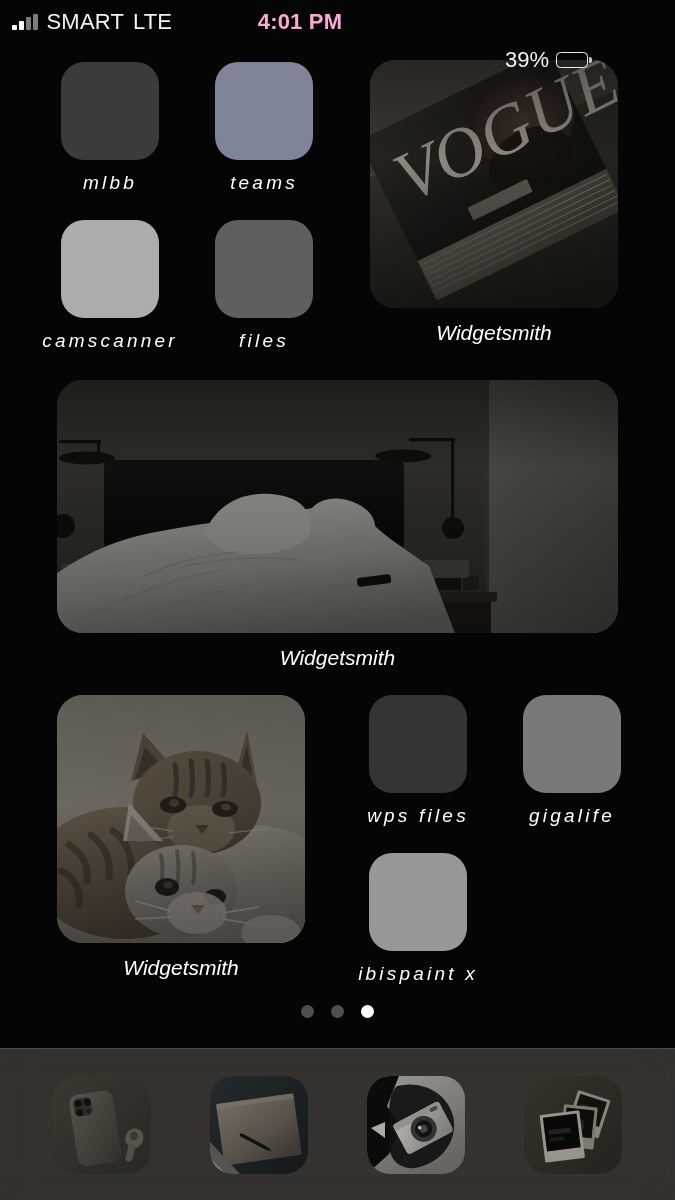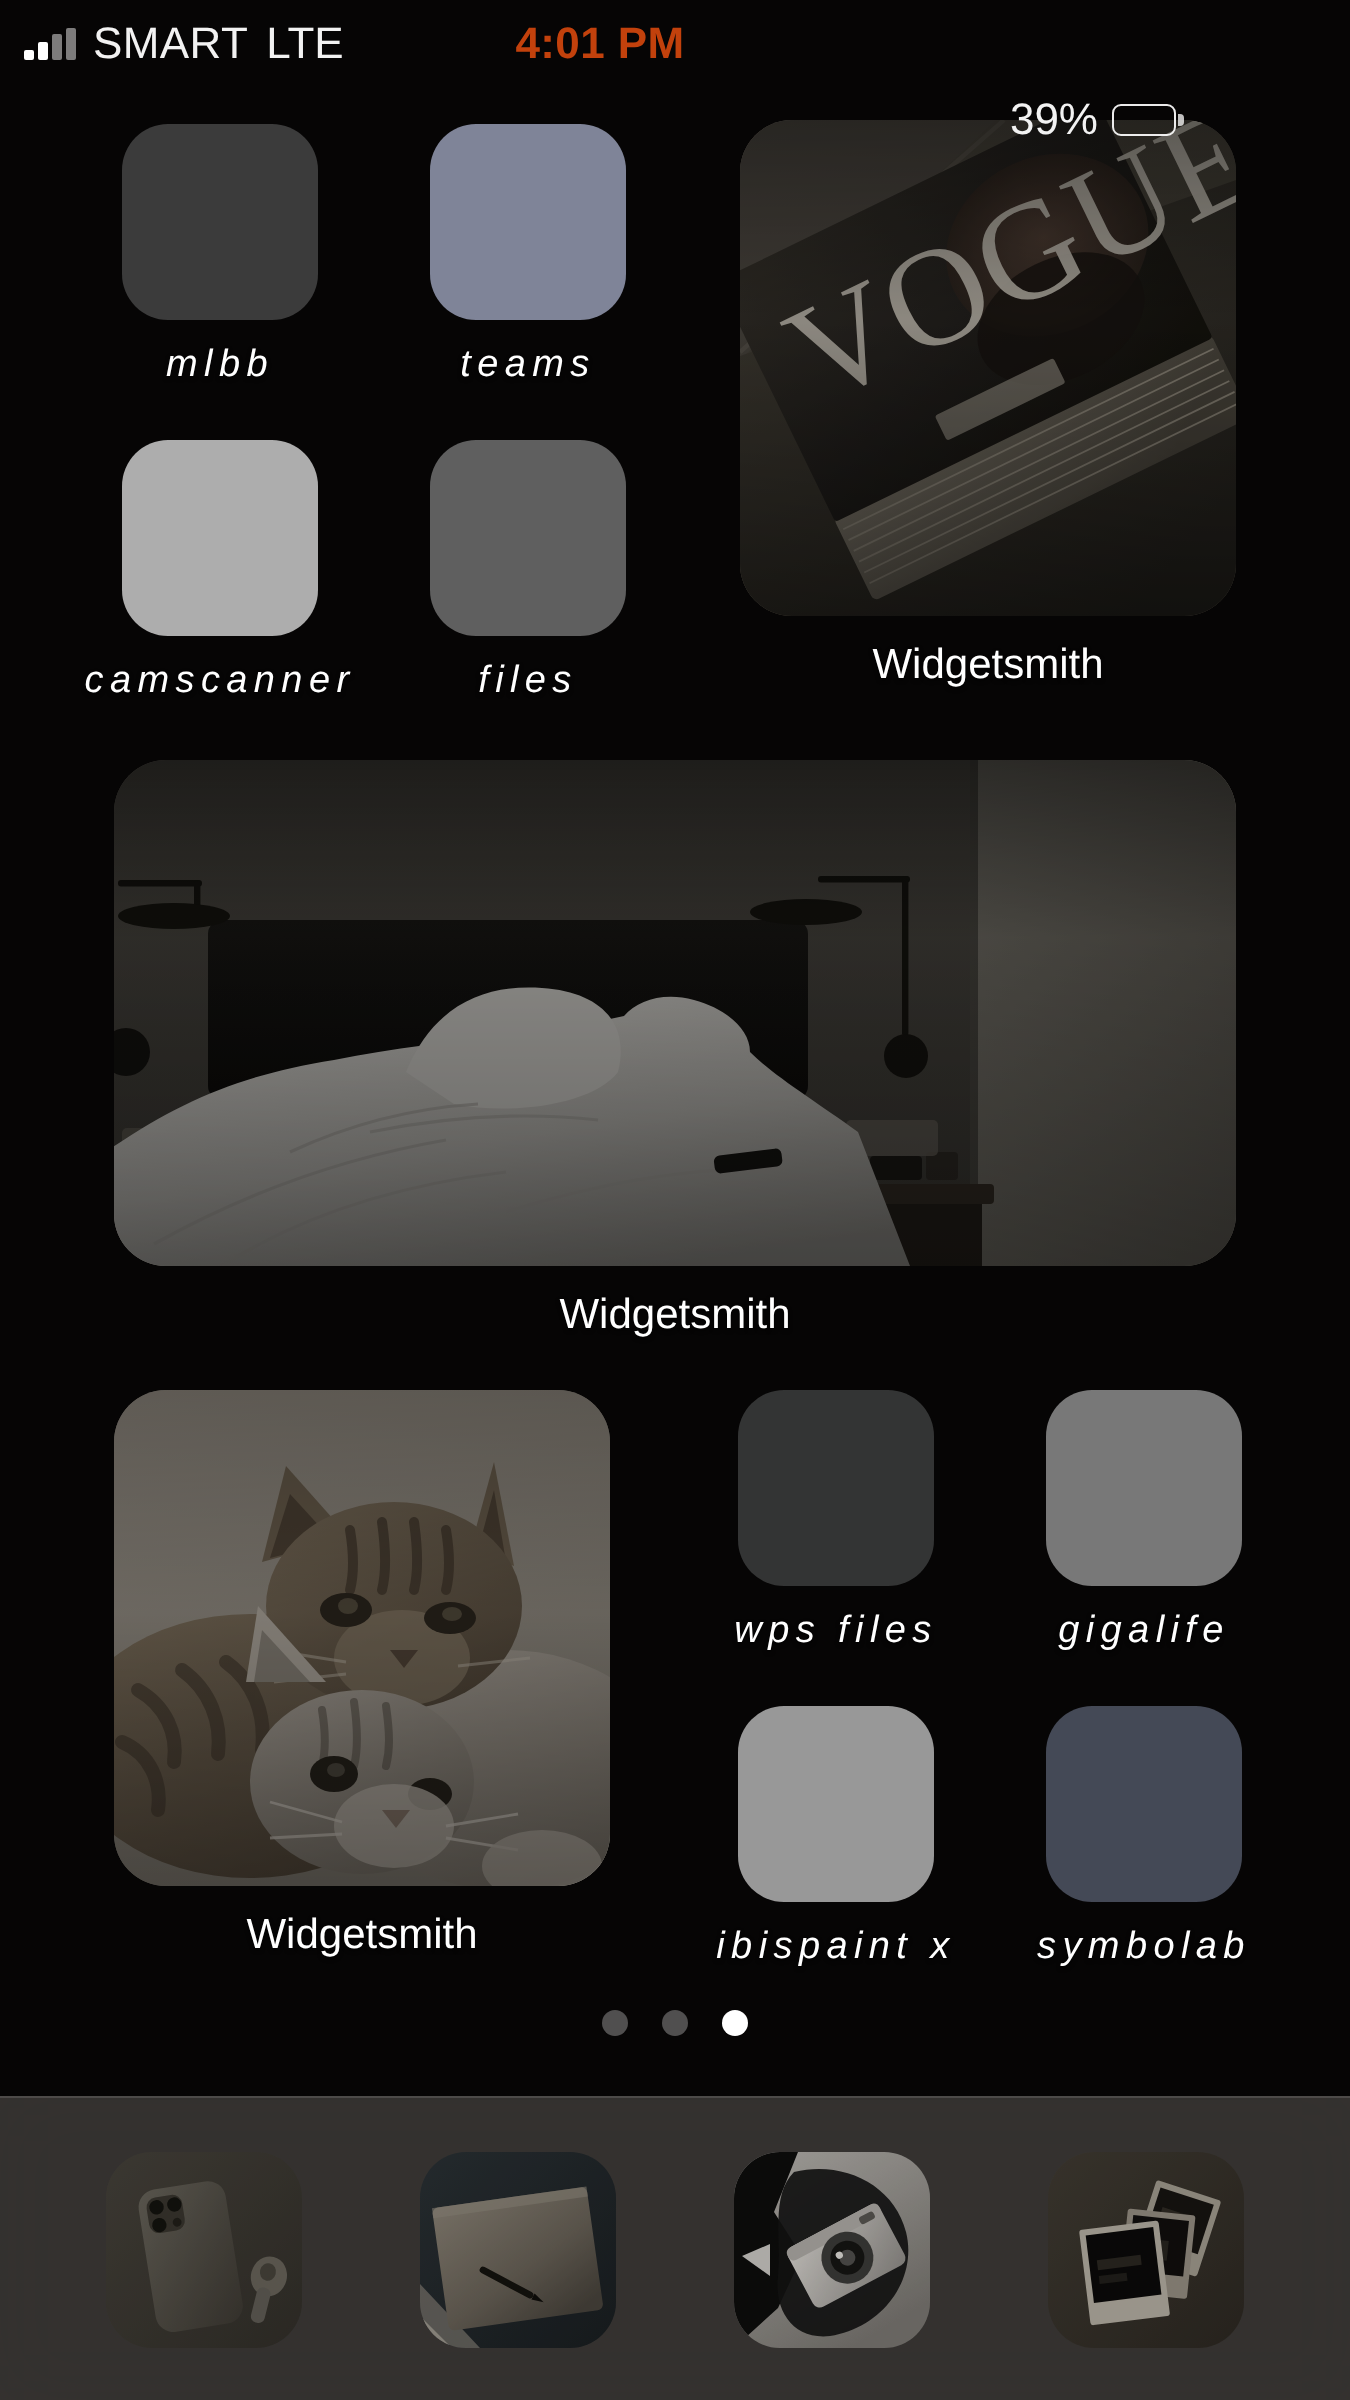--- a/index.html
+++ b/index.html
@@ -35,21 +35,21 @@
   .signal-bars i:nth-child(3){ height:13px; opacity:.48; }
   .signal-bars i:nth-child(4){ height:16px; opacity:.48; }
   .carrier-text {
     font-size:22px; letter-spacing:.2px; color:#f2f2f2;
     font-weight:400;
   }
   .net-text { font-size:22px; color:#f2f2f2; font-weight:400; }
   .sb-center {
     position:absolute; left:0; right:0; top:0; height:44px;
     display:flex; align-items:center; justify-content:center;
-    font-size:22px; font-weight:700; color:#c2410c; letter-spacing:.2px;
+    font-size:22px; font-weight:700; color:#f9a8d4; letter-spacing:.2px;
   }
   .sb-right {
     position:absolute; right:12px; top:0; height:44px;
     display:flex; align-items:center; gap:7px;margin-top:38px;
   }
   .battery-pct { font-size:22px; color:#f2f2f2; font-weight:400; }
   .battery {
     position:relative; width:32px; height:16px;
     border:1.8px solid rgba(255,255,255,.92);
     border-radius:4.5px;
@@ -70,21 +70,21 @@
     width:98px; height:98px; margin:0 auto;
     border-radius:23px;
   }
   .app-label {
     margin-top:12px;
     font-size:19px; color:#fff; font-weight:400;
     letter-spacing:3.2px; white-space:nowrap;
     text-shadow:0 1px 2px rgba(0,0,0,.75);
   }
 
-  .widget { position:absolute; text-align:center; }
+  .widget { position:absolute; text-align:center;font-style:italic; }
   .widget-art {
     border-radius:26px; overflow:hidden; position:relative;
     background:#1a1917;
   }
   .widget-label {
     margin-top:13px;
     font-size:21px; color:#fff; font-weight:400;
     letter-spacing:0; white-space:nowrap;
     text-shadow:0 1px 2px rgba(0,0,0,.75);
   }
@@ -418,24 +418,20 @@
     <div class="app-cell" style="left:342px; top:853px;">
       <div class="app-icon" style="background:#989898;"></div>
       <div class="app-label">ibispaint x</div>
     </div>
 
     <div class="app-cell" style="left:496px; top:695px;">
       <div class="app-icon" style="background:#787878;"></div>
       <div class="app-label">gigalife</div>
     </div>
 
-    <div class="app-cell" style="left:496px; top:853px;">
-      <div class="app-icon" style="background:#444956;"></div>
-      <div class="app-label">symbolab</div>
-    </div>
 
   </div>
 
   <div id="page-dots">
     <span class="dot"></span>
     <span class="dot"></span>
     <span class="dot active"></span>
   </div>
 
   <div id="dock">

